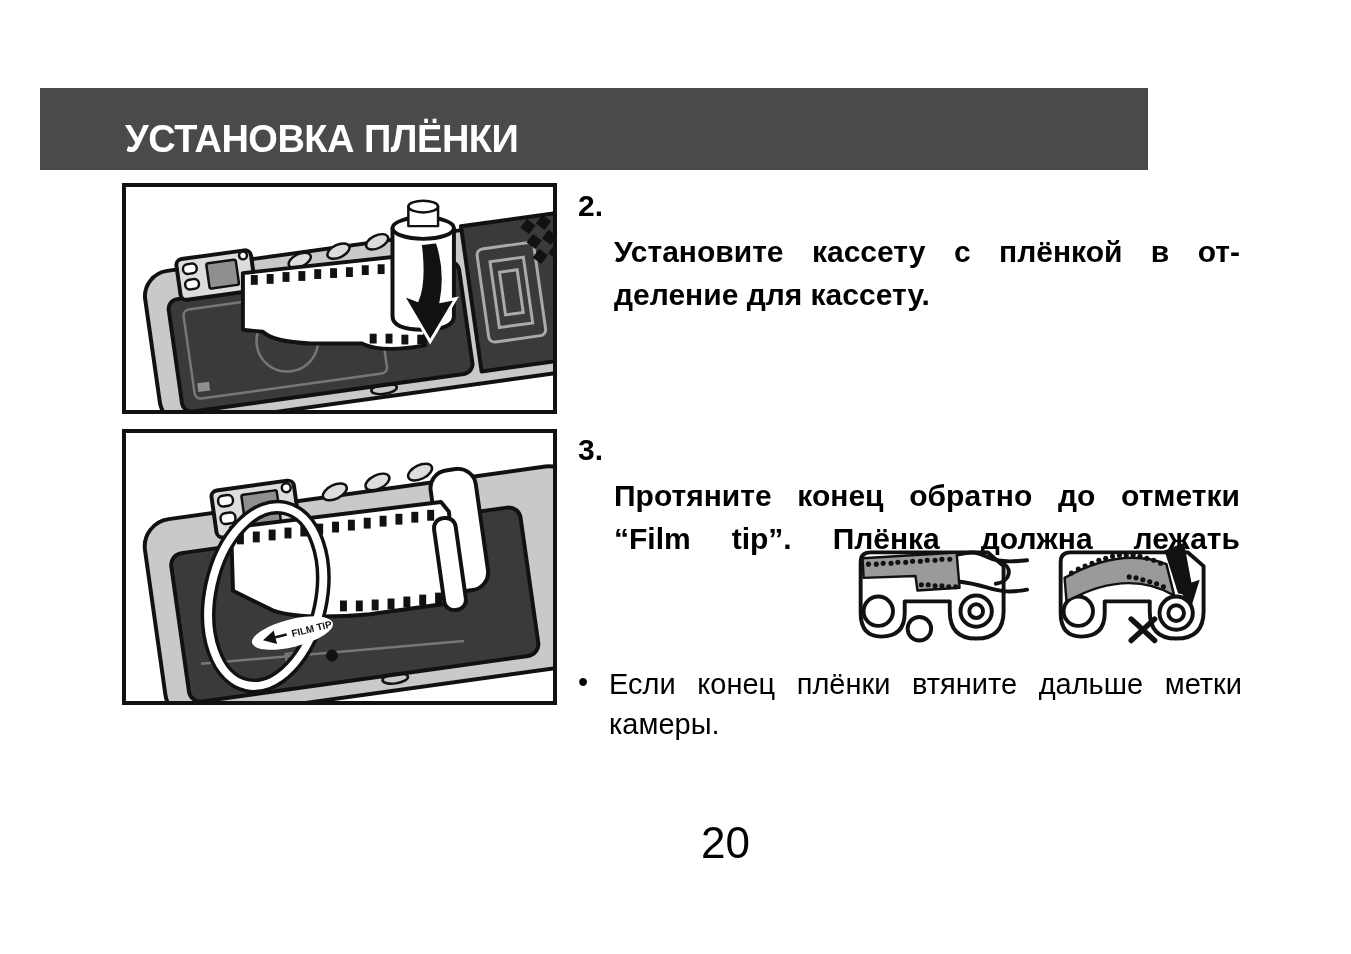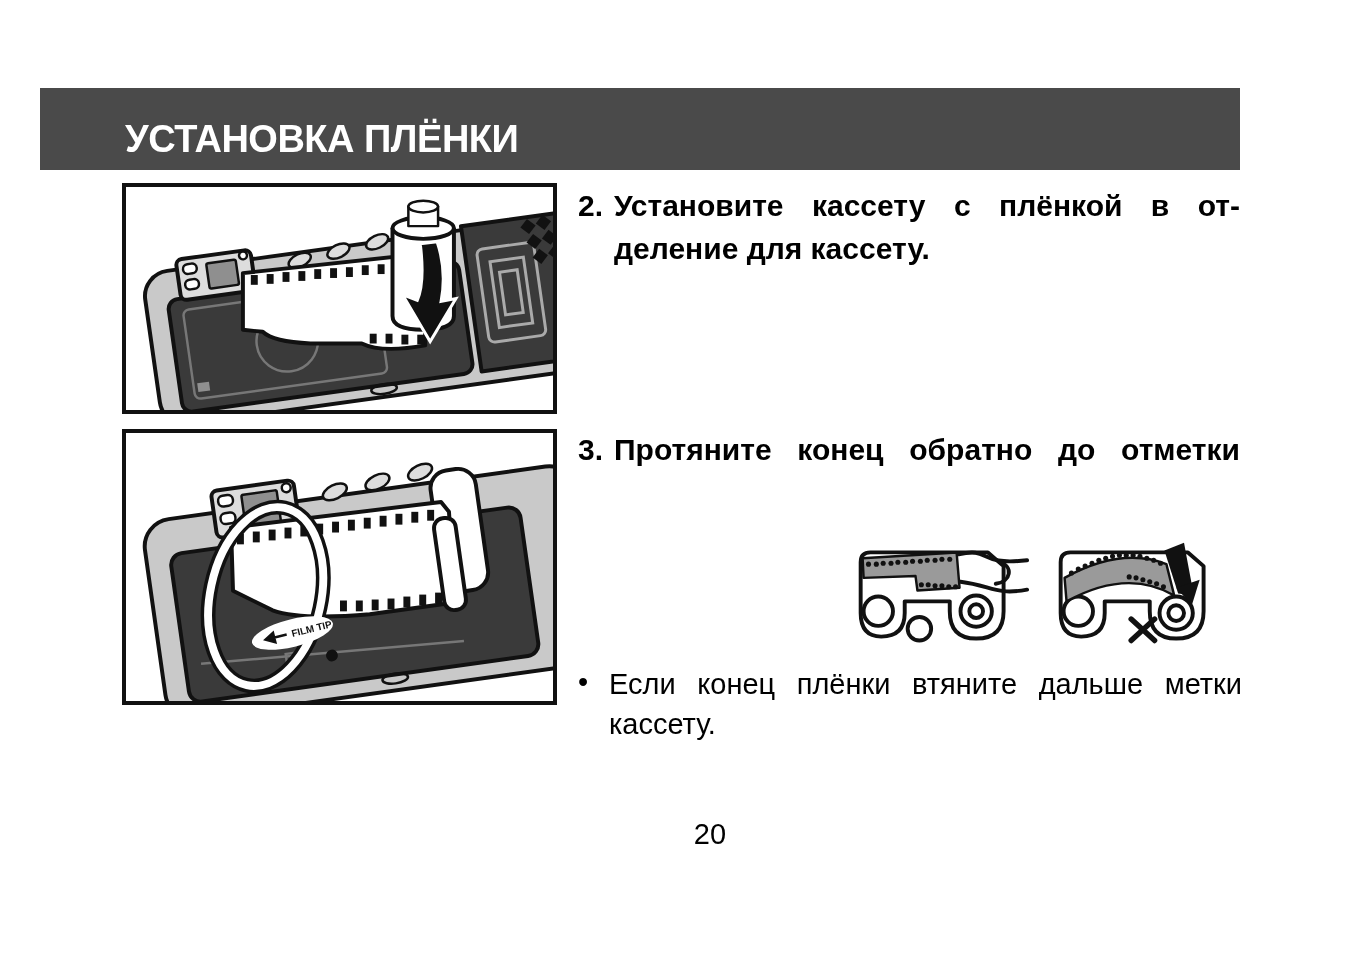--- a/index.html
+++ b/index.html
@@ -1,47 +1,47 @@
 <!DOCTYPE html>
 <html style="--header-bg: #4a4a4a; --camera-light: #c9c9c9; --camera-dark: #3a3a3a; --film-gray: #9a9a9a;"><head>
 <meta charset="utf-8">
 <style>
   * { margin:0; padding:0; box-sizing:border-box; }
   html,body { width:1351px; height:954px; background:#fff; position:relative;
               font-family:"Liberation Sans", sans-serif; color:#000; overflow:hidden; }
 
-  .header-bar { position:absolute; left:40px; top:88px; width:1200px; height:82px;
+  .header-bar { position:absolute; left:40px; top:88px; width:1108px; height:82px;
                 background:var(--header-bg,#4a4a4a); }
   .header-title { position:absolute; left:85px; bottom:9px; color:#fff; font-weight:bold;
                   font-size:38px; letter-spacing:-0.5px; white-space:nowrap; }
 
   .figure { position:absolute; left:122px; border:4px solid #111; background:#fff; }
   .figure-1 { top:183px; width:435px; height:231px; }
   .figure-2 { top:429px; width:435px; height:276px; }
   .figure svg { width:100%; height:100%; display:block; }
 
   .step { position:absolute; left:578px; width:662px; font-weight:bold;
           font-size:30px; line-height:43px; }
   .step-2 { top:184px; }
   .step-3 { top:428px; }
   .step-num { position:absolute; left:0; top:0; }
-  .step-body { padding-left:36px; }
+  .step-body { padding-left:36px;margin-top:46px; }
   .jline { text-align:justify; text-align-last:justify; }
 
   .mini-diagram { position:absolute; left:845px; top:536px; width:386px; height:118px;
                   display:flex; gap:14px; }
   .mini-diagram svg { width:186px; height:118px; }
 
   .note { position:absolute; left:578px; top:664px; width:664px;
           font-size:29px; line-height:40px; }
   .note-bullet { position:absolute; left:0; top:-2px; }
   .note-body { padding-left:31px; }
 
-  .page-number { position:absolute; left:650px; top:818px; width:120px;
-                 text-align:center; font-size:29px; }
+  .page-number { position:absolute; left:630px; top:818px; width:120px;
+                 text-align:right; font-size:44px; }
 
   
   .ol  { stroke:#111; stroke-width:4; stroke-linejoin:round; }
   .ol2 { stroke:#111; stroke-width:2.5; stroke-linejoin:round; }
   .ol3 { stroke:#111; stroke-width:4; fill:none; stroke-linecap:round; }
   .thin { stroke:#777; stroke-width:2.5; fill:none; }
   .thin-light { stroke:#aaa; stroke-width:3; fill:none; }
   .white { fill:#fff; }
   .none { fill:none; }
   .cam-light  { fill:var(--camera-light,#c9c9c9); }
@@ -191,20 +191,21 @@
   <div class="step-body">
     <div class="jline">Установите кассету с плёнкой в от-</div>
     <div>деление для кассету.</div>
   </div>
 </div>
 
 <div class="step step-3">
   <span class="step-num">3.</span>
   <div class="step-body">
     <div class="jline">Протяните конец обратно до отметки</div>
+    <div class="jline">“Film tip”. Плёнка должна лежать</div>
   </div>
 </div>
 
 <div class="mini-diagram">
   <svg viewBox="0 0 190 115">
     <path d="M16,24 Q16,14 26,14 L146,14 L162,28 V74 Q162,102 134,102 Q107,102 107,74 V64 L61,64 V76 Q61,100 37,100 Q16,100 16,76 Z" class="white ol"></path>
     <circle cx="34" cy="74" r="15" class="none ol3"></circle>
     <circle cx="134" cy="74" r="16" class="none ol3"></circle>
     <circle cx="134" cy="74" r="7" class="none ol3"></circle>
     <path d="M18,20 L114,14 L117,50 L74,53 L72,38 L19,40 Z" class="film ol2"></path>
@@ -264,17 +265,17 @@
     <path d="M122,12 L142,4 L152,58 L136,56 Z" class="fill-black"></path>
     <path d="M134,50 L158,42 L150,68 Z" class="fill-black"></path>
     <path d="M88,82 L112,104 M112,82 L88,104" stroke="#111" stroke-width="5.5" stroke-linecap="round"></path>
   </svg>
 </div>
 
 <div class="note">
   <span class="note-bullet">•</span>
   <div class="note-body">
     <div class="jline">Если конец плёнки втяните дальше метки</div>
-    <div>кассету.</div>
+    <div>камеры.</div>
   </div>
 </div>
 
 <div class="page-number">20</div>
 
 </body></html>

